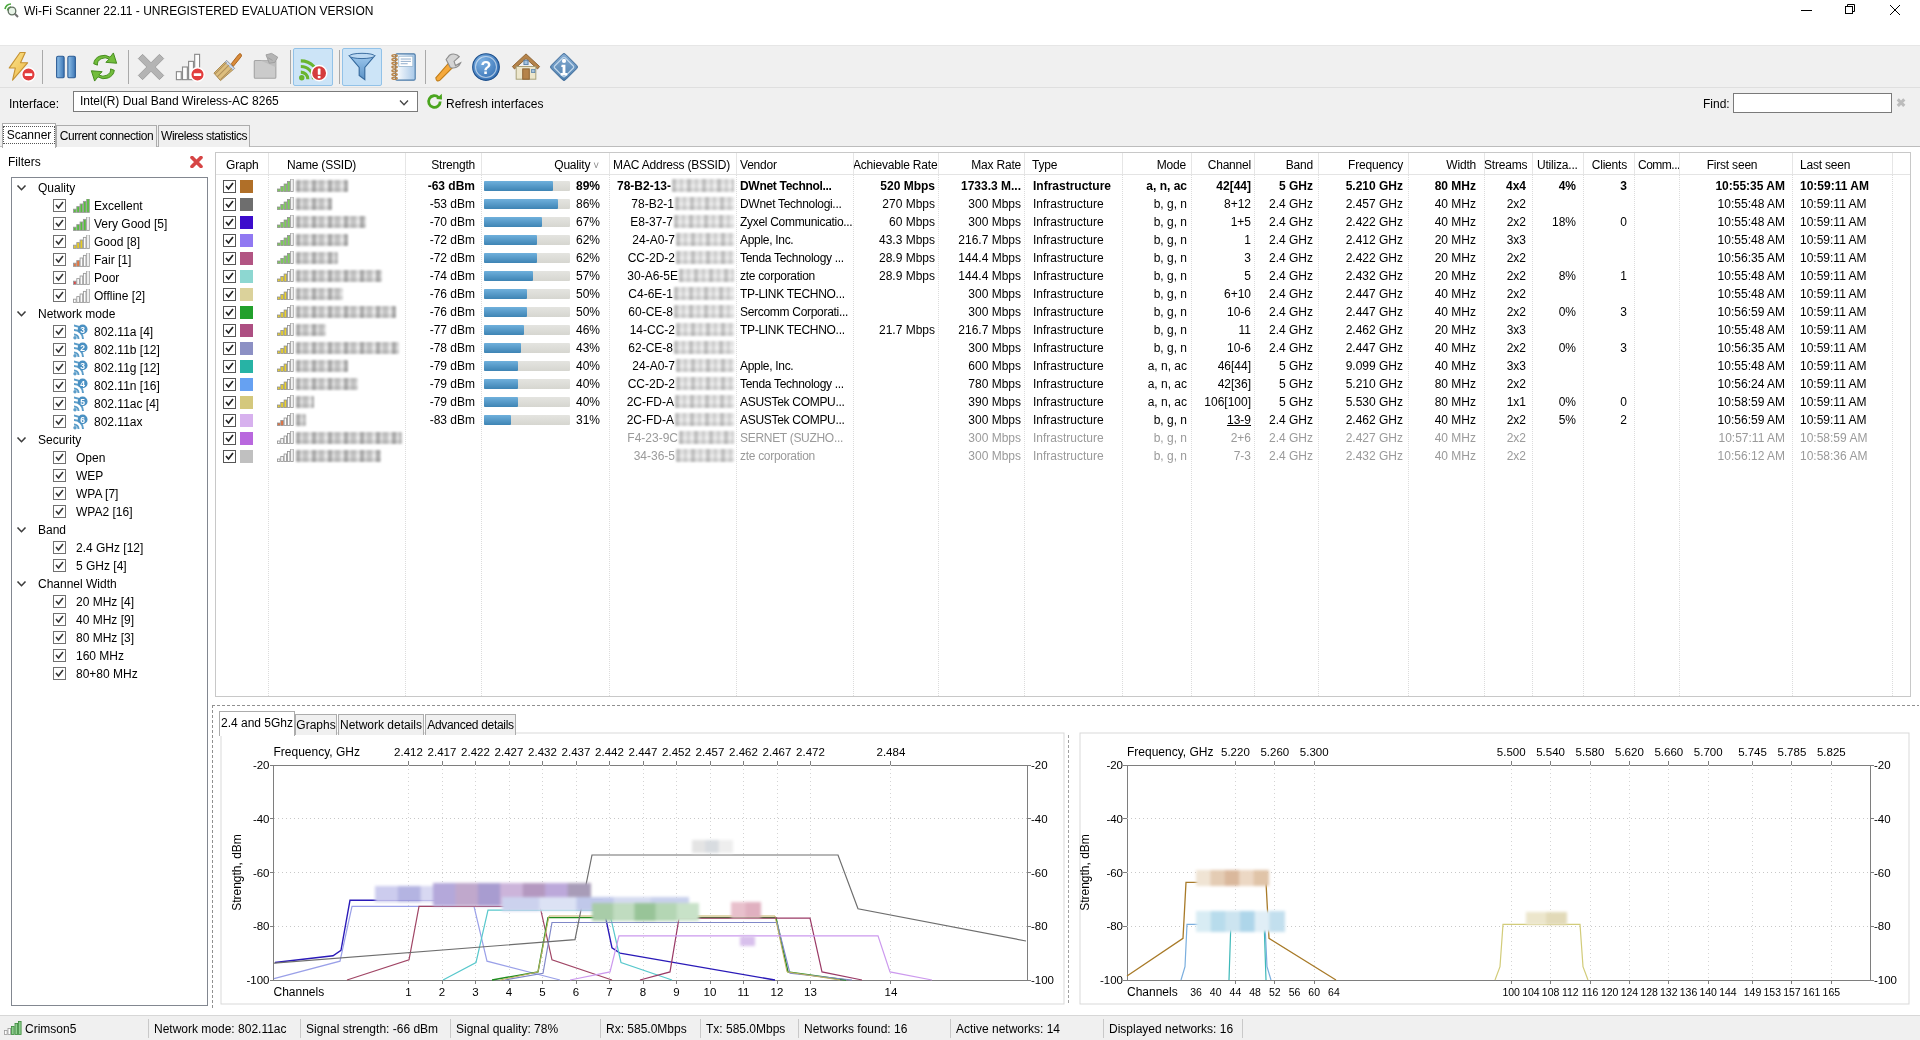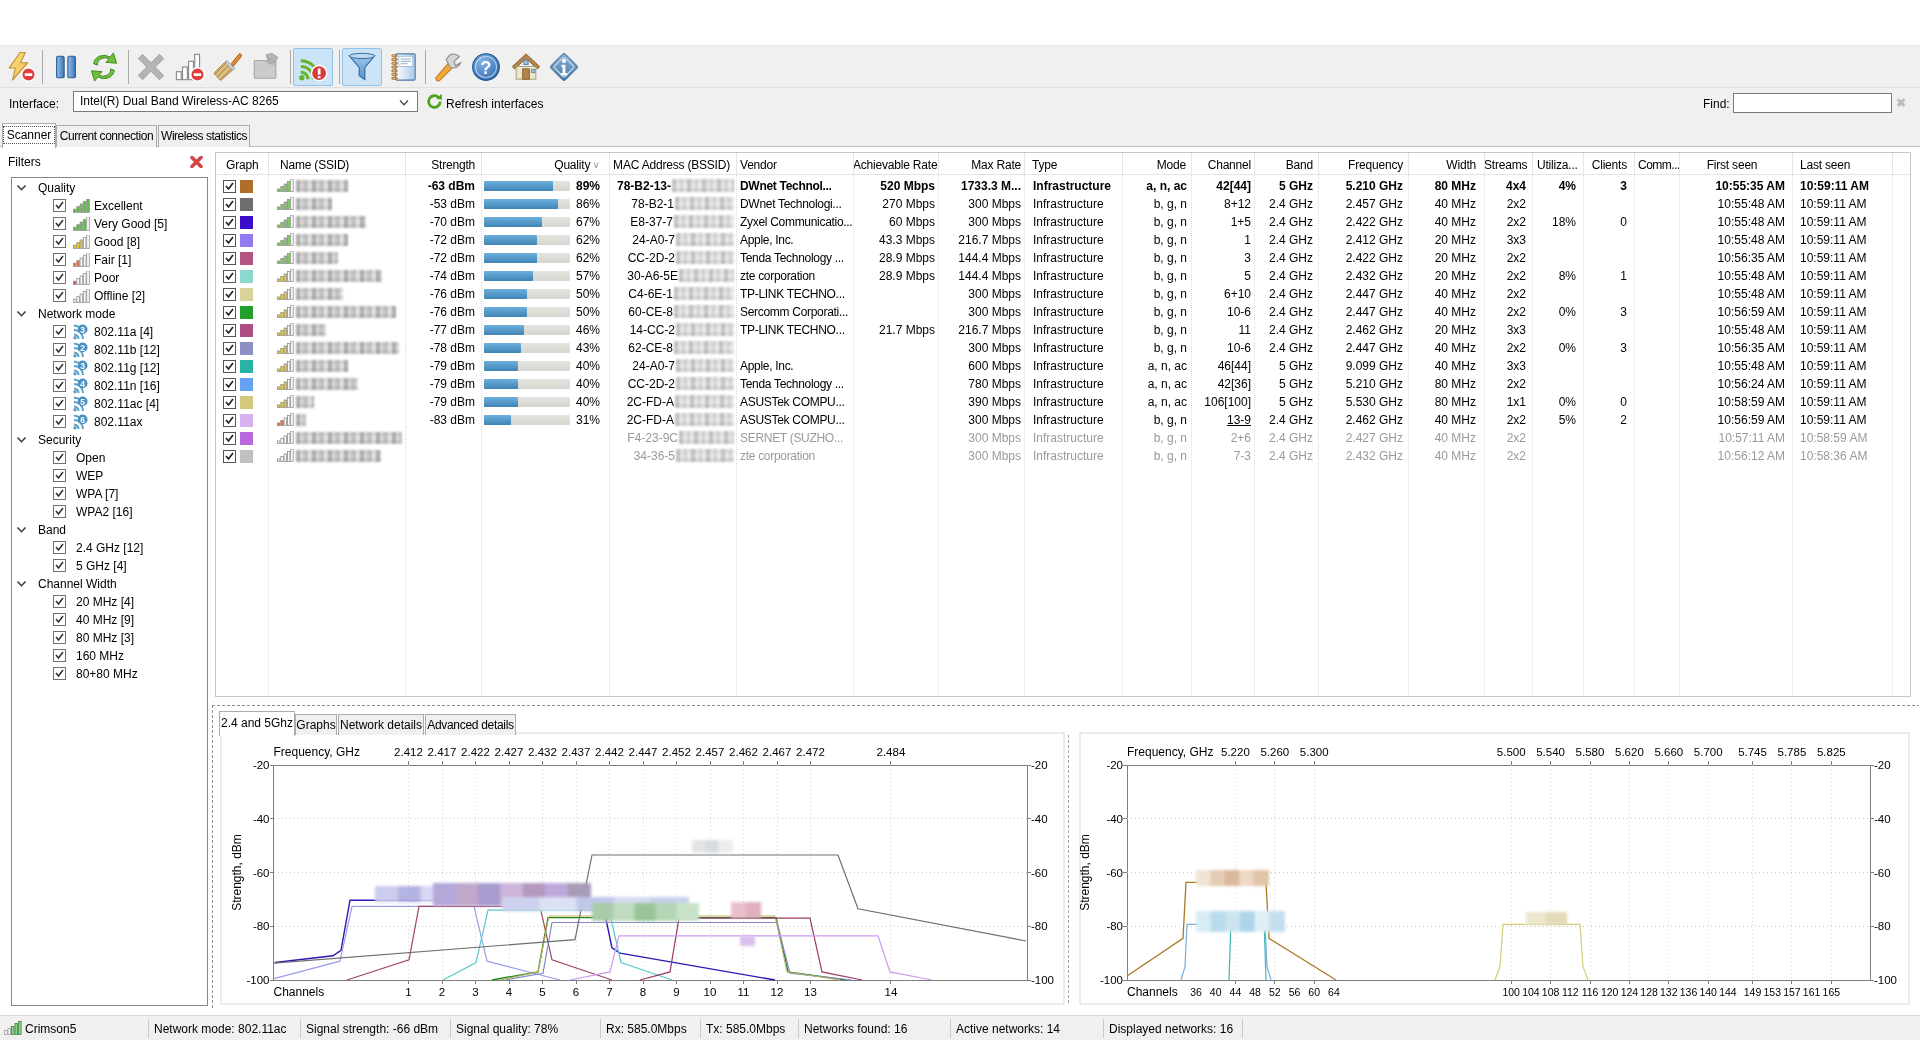--- a/index.html
+++ b/index.html
@@ -35,20 +35,35 @@
 .ssep { position:absolute; top:3px; width:1px; height:19px; background:#c9c9c9; }
 .sitem { position:absolute; top:6px; font-size:12px; }
 #bottompanel { position:absolute; left:212px; top:558px; width:1707px; height:305px; }
 .ctab { position:absolute; border:1px solid #acacac; border-bottom:none; background:#f0f0f0; text-align:center; font-size:12px; white-space:nowrap; overflow:hidden; }
 .ctab.active { background:#fff; }
 </style>
 </head>
 <body>
 <div id="app">
 
+<div id="titlebar">
+  <svg class="abs" style="left:4px;top:3px" width="15" height="15" viewBox="0 0 15 15">
+    <path d="M1 6 a6.5 6.5 0 0 1 6 -5" fill="none" stroke="#4aa83c" stroke-width="1.7"></path>
+    <path d="M3.5 7.5 a4 4 0 0 1 3.5 -3.5" fill="none" stroke="#4aa83c" stroke-width="1.5"></path>
+    <circle cx="8" cy="8" r="3.8" fill="#ddeedd" fill-opacity="0.7" stroke="#607060" stroke-width="1.3"></circle>
+    <line x1="10.8" y1="10.8" x2="14" y2="14" stroke="#707070" stroke-width="2"></line>
+  </svg>
+  <div class="abs" style="left:24px;top:4px">Wi-Fi Scanner 22.11 - UNREGISTERED EVALUATION VERSION</div>
+  <svg class="abs" style="left:1795px;top:0" width="125" height="21">
+    <line x1="6" y1="10.5" x2="17" y2="10.5" stroke="#000" stroke-width="1"></line>
+    <rect x="50.5" y="6.5" width="7" height="7" fill="none" stroke="#000"></rect>
+    <path d="M52.5 6.5 v-2 h7 v7 h-2" fill="none" stroke="#000"></path>
+    <path d="M95 5 l10 10 M105 5 l-10 10" stroke="#000" stroke-width="1"></path>
+  </svg>
+</div>
 <div id="toolbar">
       <svg class="abs" style="left:6px;top:6px" width="30" height="30" viewBox="0 0 32 32">
         <defs>
           <linearGradient id="lg1" x1="0" y1="0" x2="1" y2="1">
             <stop offset="0" stop-color="#fbe38a"></stop>
             <stop offset="1" stop-color="#edb94a"></stop>
           </linearGradient>
         </defs>
 <path d="M15 0.5 L3.5 17 h6.5 L7 30 L23 11.5 h-7.5 L20.5 0.5 z" fill="url(#lg1)" stroke="#c59232" stroke-width="1.2" stroke-linejoin="round"></path>
         <circle cx="24" cy="24" r="7.2" fill="#e23d3d" stroke="#fff" stroke-width="1.5"></circle>
@@ -525,21 +540,21 @@
           <div class="cbx" style="left:41px">
             <svg width="11" height="11" style="position:absolute;left:0;top:0">
               <path d="M2 5 l2.5 3 l4.5 -6" fill="none" stroke="#333" stroke-width="1.6"></path>
             </svg>
           </div>
           <div class="flbl" style="left:64px">80+80 MHz</div>
         </div>
       </div>
       <div id="grid">
         <div class="hcell" style="left:-1px;width:53px;padding-left:11px;">Graph</div>
-        <div class="hcell" style="left:52px;width:137px;padding-left:12px;">Name (SSID)</div>
+        <div class="hcell" style="left:52px;width:137px;padding-left:19px;">Name (SSID)</div>
         <div class="hcell" style="left:189px;width:76px;text-align:right;padding-right:6px;">Strength</div>
         <div class="hcell" style="left:265px;width:128px;text-align:right;padding-right:10px">Quality <span style="color:#888;font-size:10px">˅</span></div>
         <div class="hcell" style="left:393px;width:127px;text-align:right;padding-right:6px;">MAC Address (BSSID)</div>
         <div class="hcell" style="left:520px;width:117px;padding-left:4px;">Vendor</div>
         <div class="hcell" style="left:637px;width:85px;text-align:right;padding-right:3px;">Achievable Rate</div>
         <div class="hcell" style="left:722px;width:86px;text-align:right;padding-right:3px;">Max Rate</div>
         <div class="hcell" style="left:808px;width:98px;padding-left:8px;">Type</div>
         <div class="hcell" style="left:906px;width:69px;text-align:right;padding-right:5px;">Mode</div>
         <div class="hcell" style="left:975px;width:63px;text-align:right;padding-right:3px;">Channel</div>
         <div class="hcell" style="left:1038px;width:64px;text-align:right;padding-right:5px;">Band</div>

